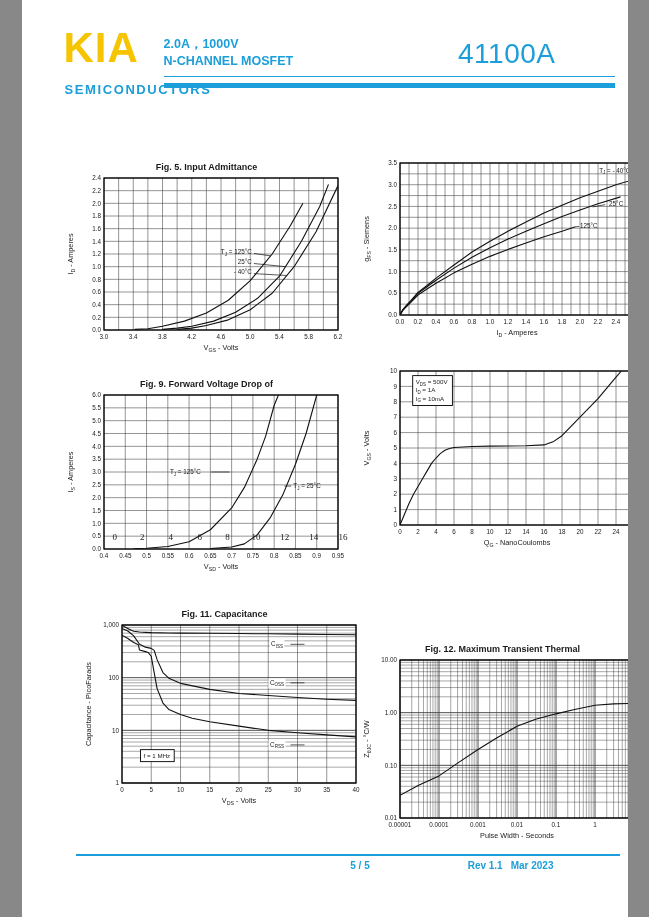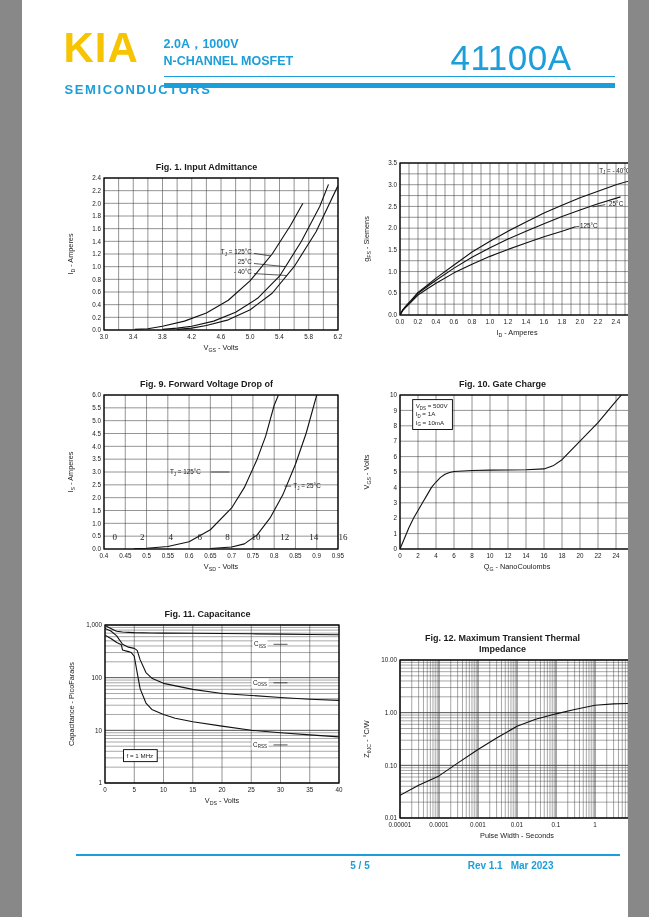--- a/index.html
+++ b/index.html
@@ -4,21 +4,21 @@
 <style>
   :root{ --accent:#1b9ed9; --logo:#f6c400; --ink:#1a1a1a; }
   *{margin:0;padding:0;box-sizing:border-box;}
   body{background:#888;font-family:"Liberation Sans",sans-serif;}
   .page{position:relative;width:606px;height:917px;background:#ffffff;margin:0 auto;overflow:hidden;}
 
   
   .logo{position:absolute;left:42px;top:26px;font-size:42px;font-weight:bold;letter-spacing:1px;color:var(--logo);line-height:44px;}
   .logo-sub{position:absolute;left:43px;top:82px;font-size:13px;font-weight:bold;letter-spacing:1.6px;color:var(--accent);}
   .subtitle{position:absolute;left:142px;top:36px;color:var(--accent);font-weight:bold;font-size:12.5px;line-height:17px;}
-  .partno{position:absolute;right:56px;top:38px;color:var(--accent);font-size:35px;letter-spacing:0.5px;}
+  .partno{position:absolute;right:72px;top:38px;color:var(--accent);font-size:28px;letter-spacing:0.5px;}
   .rule-thin{position:absolute;left:142px;top:76px;width:451px;height:1px;background:var(--accent);}
   .rule-thick{position:absolute;left:142px;top:83px;width:451px;height:5px;background:var(--accent);}
 
   
   .chart{position:absolute;width:286px;display:flex;flex-direction:column;}
   .chart-title{display:flex;flex-direction:column;justify-content:flex-end;font-weight:bold;font-size:9px;line-height:11px;color:var(--ink);text-align:center;}
   .t16{height:15px;} .t24{height:24px;}
   svg.plot{display:block;}
 
   
@@ -42,21 +42,21 @@
     </div>
     <div class="partno">41100A</div>
     <div class="rule-thin"></div>
     <div class="rule-thick"></div>
   </div>
 
   <div>
 
     <figure class="chart" style="left:42px;top:158px;">
       <div class="chart-title t16">
-        <div>Fig. 1. Input Admittance</div>
+        <div>Fig. 5. Input Admittance</div>
       </div>
       <svg class="plot" width="286" height="186">
           <g>
             <line x1="40" y1="5" x2="40" y2="157" stroke="#3c3c3c" stroke-width="0.55"></line>
             <line x1="54.625000000000014" y1="5" x2="54.625000000000014" y2="157" stroke="#3c3c3c" stroke-width="0.55"></line>
             <line x1="69.25000000000003" y1="5" x2="69.25000000000003" y2="157" stroke="#3c3c3c" stroke-width="0.55"></line>
             <line x1="83.87500000000003" y1="5" x2="83.87500000000003" y2="157" stroke="#3c3c3c" stroke-width="0.55"></line>
             <line x1="98.50000000000006" y1="5" x2="98.50000000000006" y2="157" stroke="#3c3c3c" stroke-width="0.55"></line>
             <line x1="113.12500000000007" y1="5" x2="113.12500000000007" y2="157" stroke="#3c3c3c" stroke-width="0.55"></line>
             <line x1="127.75000000000007" y1="5" x2="127.75000000000007" y2="157" stroke="#3c3c3c" stroke-width="0.55"></line>
@@ -302,23 +302,20 @@
             <text x="163.38181818181818" y="150.32" text-anchor="middle" font-size="9" fill="#1a1a1a" font-family="&quot;Liberation Serif&quot;, serif"><tspan>8</tspan></text>
             <text x="191.88727272727274" y="150.32" text-anchor="middle" font-size="9" fill="#1a1a1a" font-family="&quot;Liberation Serif&quot;, serif"><tspan>10</tspan></text>
             <text x="220.8181818181818" y="150.32" text-anchor="middle" font-size="9" fill="#1a1a1a" font-family="&quot;Liberation Serif&quot;, serif"><tspan>12</tspan></text>
             <text x="249.74909090909094" y="150.32" text-anchor="middle" font-size="9" fill="#1a1a1a" font-family="&quot;Liberation Serif&quot;, serif"><tspan>14</tspan></text>
             <text x="279.10545454545456" y="150.32" text-anchor="middle" font-size="9" fill="#1a1a1a" font-family="&quot;Liberation Serif&quot;, serif"><tspan>16</tspan></text>
           </g>
         </svg>
     </figure>
 
     <figure class="chart" style="left:338px;top:366px;">
-      <div class="chart-title t24">
-        <div>Fig. 10. Gate Charge</div>
-      </div>
       <svg class="plot" width="286" height="188">
           <g>
             <line x1="40" y1="5" x2="40" y2="159" stroke="#3c3c3c" stroke-width="0.55"></line>
             <line x1="58" y1="5" x2="58" y2="159" stroke="#3c3c3c" stroke-width="0.55"></line>
             <line x1="76" y1="5" x2="76" y2="159" stroke="#3c3c3c" stroke-width="0.55"></line>
             <line x1="94" y1="5" x2="94" y2="159" stroke="#3c3c3c" stroke-width="0.55"></line>
             <line x1="112" y1="5" x2="112" y2="159" stroke="#3c3c3c" stroke-width="0.55"></line>
             <line x1="130" y1="5" x2="130" y2="159" stroke="#3c3c3c" stroke-width="0.55"></line>
             <line x1="148" y1="5" x2="148" y2="159" stroke="#3c3c3c" stroke-width="0.55"></line>
             <line x1="166" y1="5" x2="166" y2="159" stroke="#3c3c3c" stroke-width="0.55"></line>
@@ -380,21 +377,21 @@
             <g>
               <rect x="52.70000076293945" y="9.620000839233398" width="39.70327377319336" height="29.899999618530273" fill="#fff" stroke="#000" stroke-width="0.9"></rect>
               <text x="55.7" y="18.120000000000005" font-size="6.2" fill="#1a1a1a"><tspan>V</tspan><tspan font-size="4.46" dy="1.5">DS</tspan><tspan dy="-1.5"> = 500V</tspan></text>
               <text x="55.7" y="26.320000000000004" font-size="6.2" fill="#1a1a1a"><tspan>I</tspan><tspan font-size="4.46" dy="1.5">D</tspan><tspan dy="-1.5"> = 1A</tspan></text>
               <text x="55.7" y="34.52" font-size="6.2" fill="#1a1a1a"><tspan>I</tspan><tspan font-size="4.46" dy="1.5">G</tspan><tspan dy="-1.5"> = 10mA</tspan></text>
             </g>
           </g>
         </svg>
     </figure>
 
-    <figure class="chart" style="left:43px;top:596px;justify-content:flex-end;">
+    <figure class="chart" style="left:60px;top:596px;justify-content:flex-end;">
       <div class="chart-title t24">
         <div>Fig. 11. Capacitance</div>
       </div>
       <svg class="plot" width="286" height="192">
           <g>
             <line x1="40" y1="5" x2="40" y2="163" stroke="#3c3c3c" stroke-width="0.55"></line>
             <line x1="69.25" y1="5" x2="69.25" y2="163" stroke="#3c3c3c" stroke-width="0.55"></line>
             <line x1="98.5" y1="5" x2="98.5" y2="163" stroke="#3c3c3c" stroke-width="0.55"></line>
             <line x1="127.75" y1="5" x2="127.75" y2="163" stroke="#3c3c3c" stroke-width="0.55"></line>
             <line x1="157" y1="5" x2="157" y2="163" stroke="#3c3c3c" stroke-width="0.55"></line>
@@ -471,21 +468,20 @@
               <rect x="58.54999923706055" y="129.6373291015625" width="33.656253814697266" height="12" fill="#fff" stroke="#000" stroke-width="0.9"></rect>
               <text x="61.55" y="138.1373280061418" font-size="6.2" fill="#1a1a1a"><tspan>f = 1 MHz</tspan></text>
             </g>
           </g>
         </svg>
     </figure>
 
     <figure class="chart" style="left:338px;top:596px;margin-top:35px;">
       <div class="chart-title t24">
         <div>Fig. 12. Maximum Transient Thermal</div>
-        <div>Impedance</div>
       </div>
       <svg class="plot" width="286" height="192">
           <g>
             <line x1="40" y1="5" x2="40" y2="163" stroke="#3c3c3c" stroke-width="0.9"></line>
             <line x1="51.74016983089527" y1="5" x2="51.74016983089527" y2="163" stroke="#3c3c3c" stroke-width="0.45"></line>
             <line x1="58.60772893406684" y1="5" x2="58.60772893406684" y2="163" stroke="#3c3c3c" stroke-width="0.45"></line>
             <line x1="63.48033966179054" y1="5" x2="63.48033966179054" y2="163" stroke="#3c3c3c" stroke-width="0.45"></line>
             <line x1="67.25983016910473" y1="5" x2="67.25983016910473" y2="163" stroke="#3c3c3c" stroke-width="0.45"></line>
             <line x1="70.34789876496211" y1="5" x2="70.34789876496211" y2="163" stroke="#3c3c3c" stroke-width="0.45"></line>
             <line x1="72.95882356055603" y1="5" x2="72.95882356055603" y2="163" stroke="#3c3c3c" stroke-width="0.45"></line>

